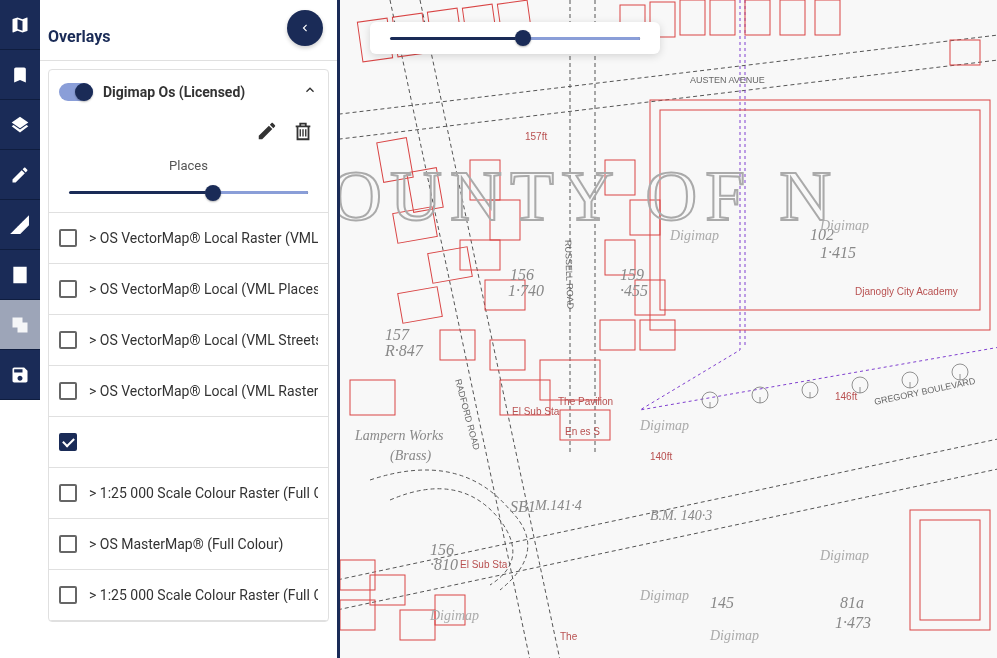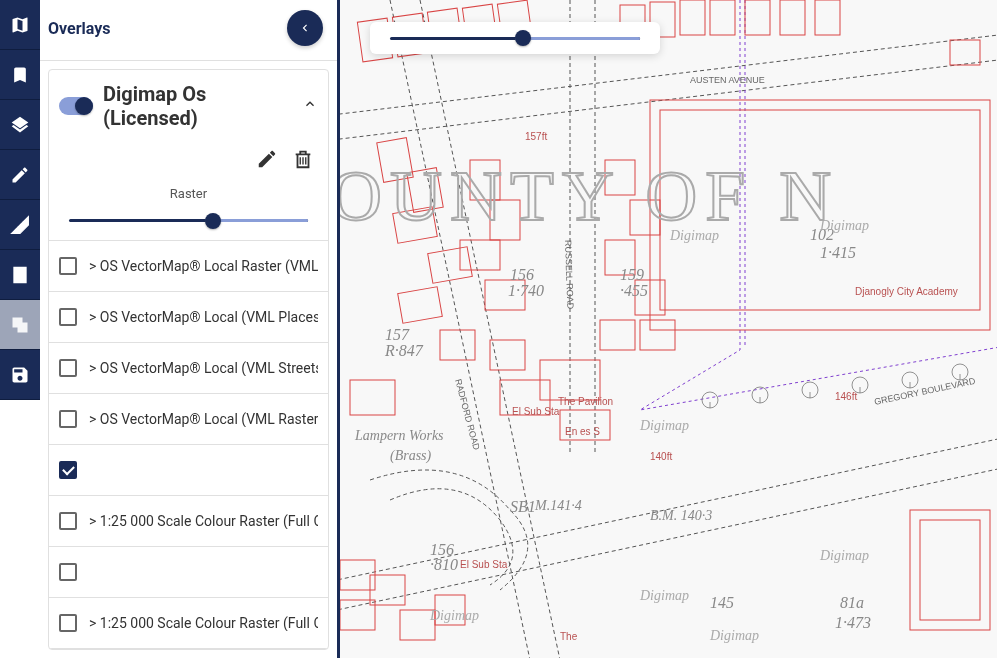--- a/index.html
+++ b/index.html
@@ -51,21 +51,21 @@
     width: 300px;
     background: #fff;
     border-right: 3px solid #1a2b57;
     display: flex;
     flex-direction: column;
     position: relative;
     z-index: 5;
   }
   .overlays-header {
     display: flex;
-    align-items: center;
+    align-items: flex-end;
     justify-content: space-between;
     padding: 10px 14px 14px 8px;
     border-bottom: 1px solid #e0e0e0;
   }
   .overlays-title {
     font-weight: 700;
     font-size: 16px;
     color: #1a2b57;
   }
   .collapse-btn {
@@ -124,21 +124,21 @@
     width: 18px;
     height: 18px;
     background: #1a2b57;
     border-radius: 50%;
     right: 0;
     top: 0;
     box-shadow: 0 1px 2px rgba(0,0,0,0.3);
   }
   .layer-title {
     font-weight: 700;
-    font-size: 20px;
+    font-size: 14px;
     color: #333;
     flex: 1;
   }
   .layer-expand {
     cursor: pointer;
   }
   .layer-expand svg {
     width: 16px;
     height: 16px;
     fill: #333;
@@ -394,21 +394,21 @@
         <div class="layer-actions">
           <svg viewBox="0 0 24 24">
               <path d="M3 17.25V21h3.75L17.81 9.94l-3.75-3.75L3 17.25zM20.71 7.04c.39-.39.39-1.02 0-1.41l-2.34-2.34c-.39-.39-1.02-.39-1.41 0l-1.83 1.83 3.75 3.75 1.83-1.83z"></path>
             </svg>
           <svg viewBox="0 0 24 24">
               <path d="M6 7h12v14H6z M6 7V9 M18 7V9 M9 4h6v3H9z M4 7h16" stroke="#333" stroke-width="2" fill="none"></path>
               <path d="M9 10v8 M12 10v8 M15 10v8" stroke="#333" stroke-width="1.5"></path>
             </svg>
         </div>
         <div class="opacity-section">
-          <div class="opacity-label">Raster</div>
+          <div class="opacity-label">Places</div>
           <div class="slider-track">
             <div class="slider-track-bg"></div>
             <div class="slider-thumb"></div>
           </div>
         </div>
         <div class="layer-list" id="layer-list">
             <div class="layer-list-item">
               <div class="checkbox"></div>
               <div class="layer-item-label">&gt; OS VectorMap® Local Raster (VML Raster)</div>
             </div>
@@ -426,20 +426,21 @@
             </div>
             <div class="layer-list-item">
               <div class="checkbox checked"></div>
             </div>
             <div class="layer-list-item">
               <div class="checkbox"></div>
               <div class="layer-item-label">&gt; 1:25 000 Scale Colour Raster (Full Colour)</div>
             </div>
             <div class="layer-list-item">
               <div class="checkbox"></div>
+              <div class="layer-item-label">&gt; OS MasterMap® (Full Colour)</div>
             </div>
             <div class="layer-list-item">
               <div class="checkbox"></div>
               <div class="layer-item-label">&gt; 1:25 000 Scale Colour Raster (Full Colour)</div>
             </div>
           </div>
       </div>
     </div>
   </div>
 

